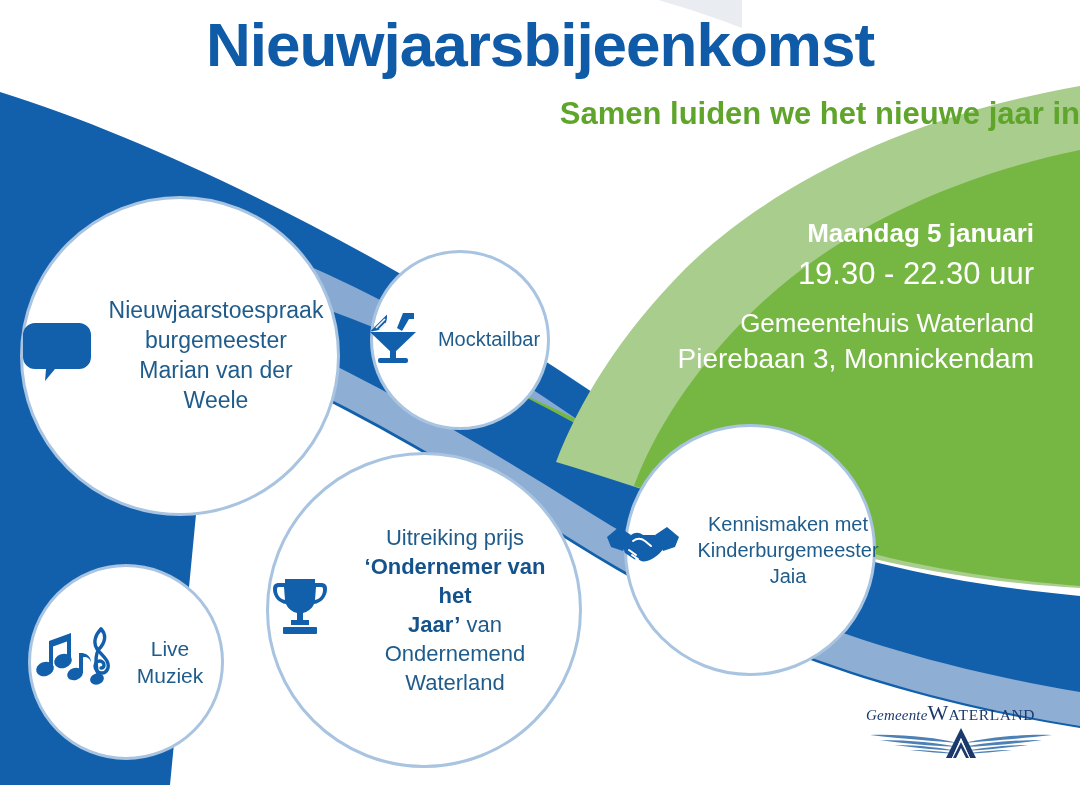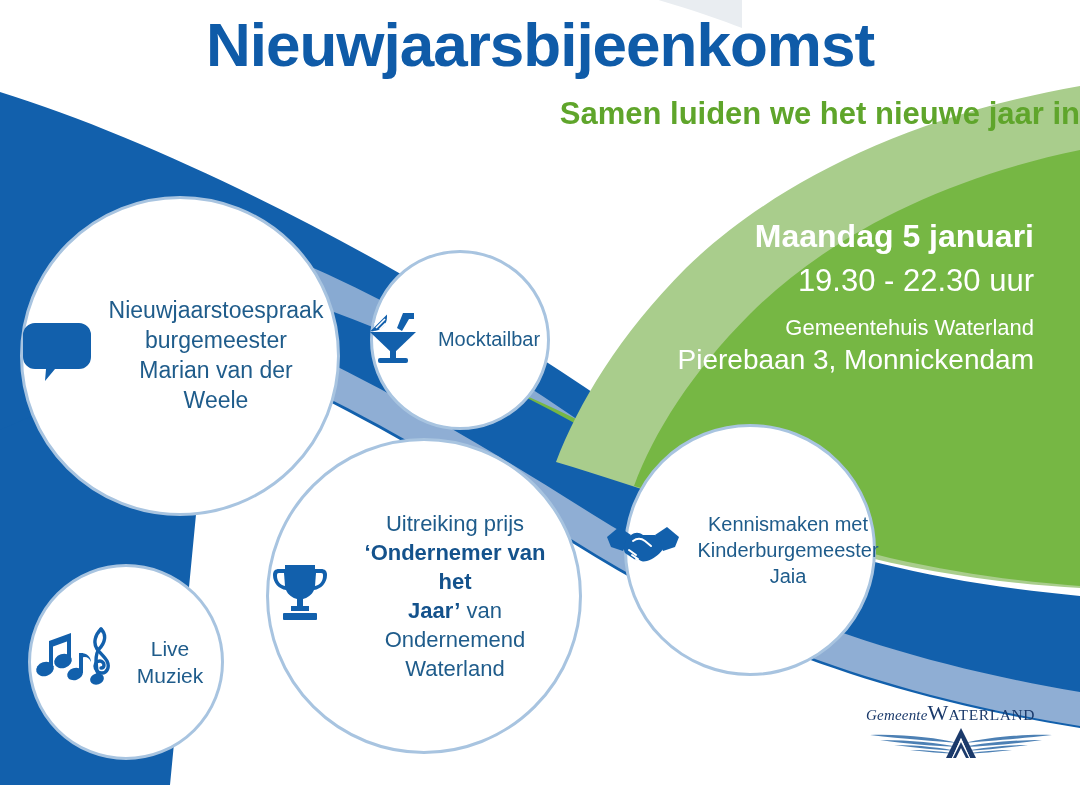--- a/index.html
+++ b/index.html
@@ -40,23 +40,23 @@
   }
 
   
   .info{
     position:absolute;
     right:46px;top:218px;
     width:440px;
     text-align:right;
     color:#ffffff;
   }
-  .info .d1{font-size:32px;font-weight:bold;line-height:1.16;letter-spacing:0px;}
+  .info .d1{font-size:26px;font-weight:bold;line-height:1.16;letter-spacing:0px;}
   .info .d2{font-size:31px;line-height:1.3;margin-top:6px;}
-  .info .d3{font-size:22px;line-height:1.32;margin-top:12px;}
+  .info .d3{font-size:26px;line-height:1.32;margin-top:12px;}
   .info .d4{font-size:28px;line-height:1.32;}
 
   
   .circle{
     position:absolute;
     border-radius:50%;
     background:#ffffff;
     border:3px solid #A8C4E0;
     box-sizing:border-box;
     display:flex;
@@ -78,21 +78,21 @@
     color:#1F5C8B;
   }
   .circle .txt b{font-weight:bold;color:#14528C;}
 
   #c-speech{left:20px;top:196px;width:320px;height:320px;}
   #c-speech .txt{font-size:23px;line-height:1.3;}
 
   #c-mock{left:370px;top:250px;width:180px;height:180px;}
   #c-mock .txt{font-size:20px;}
 
-  #c-trophy{left:266px;top:438px;width:316px;height:316px;justify-content:space-between;}
+  #c-trophy{left:266px;top:452px;width:316px;height:316px;justify-content:space-between;}
   #c-trophy .txt{font-size:22px;line-height:1.32;}
 
   #c-hands{left:624px;top:424px;width:252px;height:252px;}
   #c-hands .txt{font-size:20px;line-height:1.3;}
 
   #c-music{left:28px;top:564px;width:196px;height:196px;}
   #c-music .txt{font-size:21px;line-height:1.3;}
 
   
   #logo{

